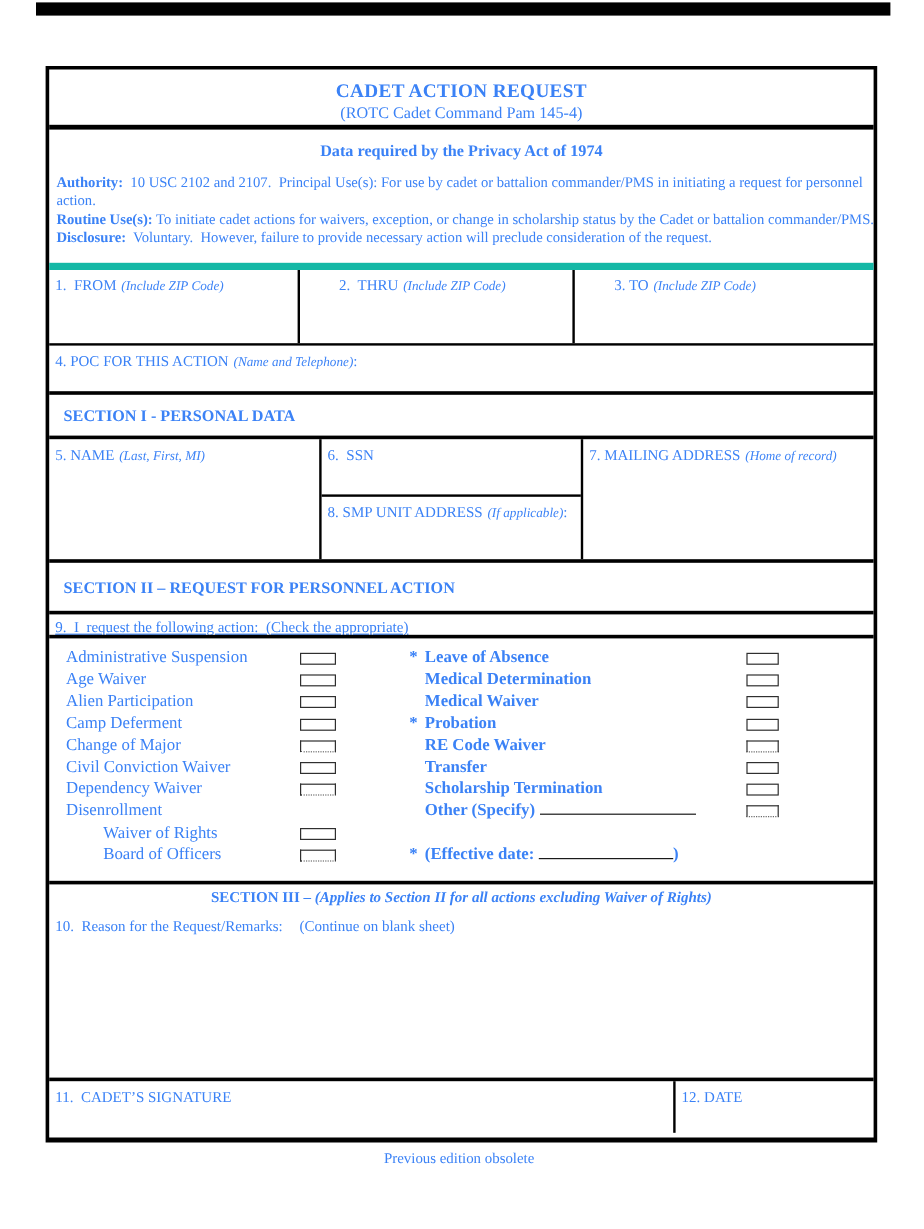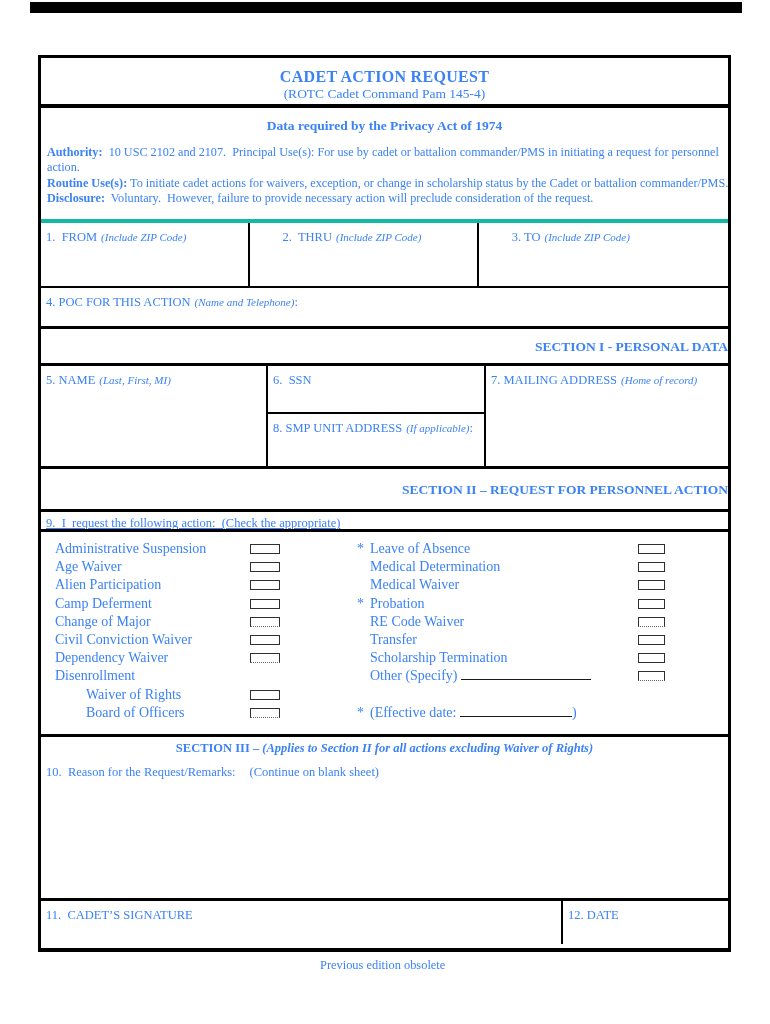--- a/index.html
+++ b/index.html
@@ -30,49 +30,49 @@
   .privacy-text { margin-top: 11px; padding-left: 6px; font-size: 12.2px; line-height: 15.4px; }
   .pline { white-space: nowrap; }
   .pline span { white-space: pre; }
   .b { font-weight: bold; }
 
   
   .cell-label { font-size: 12.5px; }
   .cell-note  { font-style: italic; font-size: 11px; }
 
   
-  .routing-row { height: 67px; border-top: 4px solid #14b8a6; display: flex; gap: 28px; }
+  .routing-row { height: 67px; border-top: 6px solid #14b8a6; display: flex; gap: 28px; }
   .routing-row .cell { padding: 4px 0 0 5px; }
   .cell-from { width: 227px; border-right: 2px solid #000; }
   .cell-thru { width: 219px; border-right: 2px solid #000; }
   .cell-to   { width: 241px; }
 
   .poc-row { height: 40px; border-top: 2px solid #000; padding: 4px 0 0 5px; }
 
   
-  .sec-header { text-align: right; font-weight: bold; font-size: 13.5px; border-top: 3px solid #000; }
+  .sec-header { text-align: left; font-weight: bold; font-size: 13.5px; border-top: 3px solid #000; padding-left: 12px; }
   .sec1-header { height: 37px; padding-top: 10px; }
   .sec2-header { height: 43px; padding-top: 13px; }
 
   
   .personal-row { height: 103px; border-top: 3px solid #000; display: flex; }
   .cell-name { width: 227px; border-right: 2px solid #000; padding: 4px 0 0 5px; }
   .col-mid   { width: 218px; border-right: 2px solid #000; display: flex; flex-direction: column; }
   .cell-ssn  { height: 48px; border-bottom: 2px solid #000; padding: 4px 0 0 5px; }
   .cell-smp  { flex: 1; padding: 4px 0 0 5px; }
   .cell-mailing { width: 242px; padding: 4px 0 0 5px; }
 
   
   .item9-row { height: 20px; border-top: 3px solid #000; padding: 4px 0 0 5px; font-size: 12.5px; text-decoration: underline; }
 
   
   .checklist-row { height: 205px; border-top: 3px solid #000; }
   .cl-col { position: absolute; top: 8px; font-size: 14px; }
   .cl-left  { left: 14px;  width: 290px; }
-  .cl-right { left: 316px; width: 330px; }
+  .cl-right { left: 300px; width: 330px; font-weight: bold; }
   .cl-row { position: relative; height: 18.2px; line-height: 18.2px; }
   .cl-indent .cl-label { padding-left: 31px; }
   .cl-star { display: inline-block; width: 13px; }
   .checkbox {
     position: absolute; top: 4px; width: 30px; height: 10px;
     border: 1px solid #2f2f2f; background: #fff;
   }
   .cl-left .checkbox { left: 195px; }
   .cl-right .checkbox { left: 281px; width: 27px; }
   .cb-dotted { border-bottom-style: dotted; border-bottom-color: #6a6a6a; }

